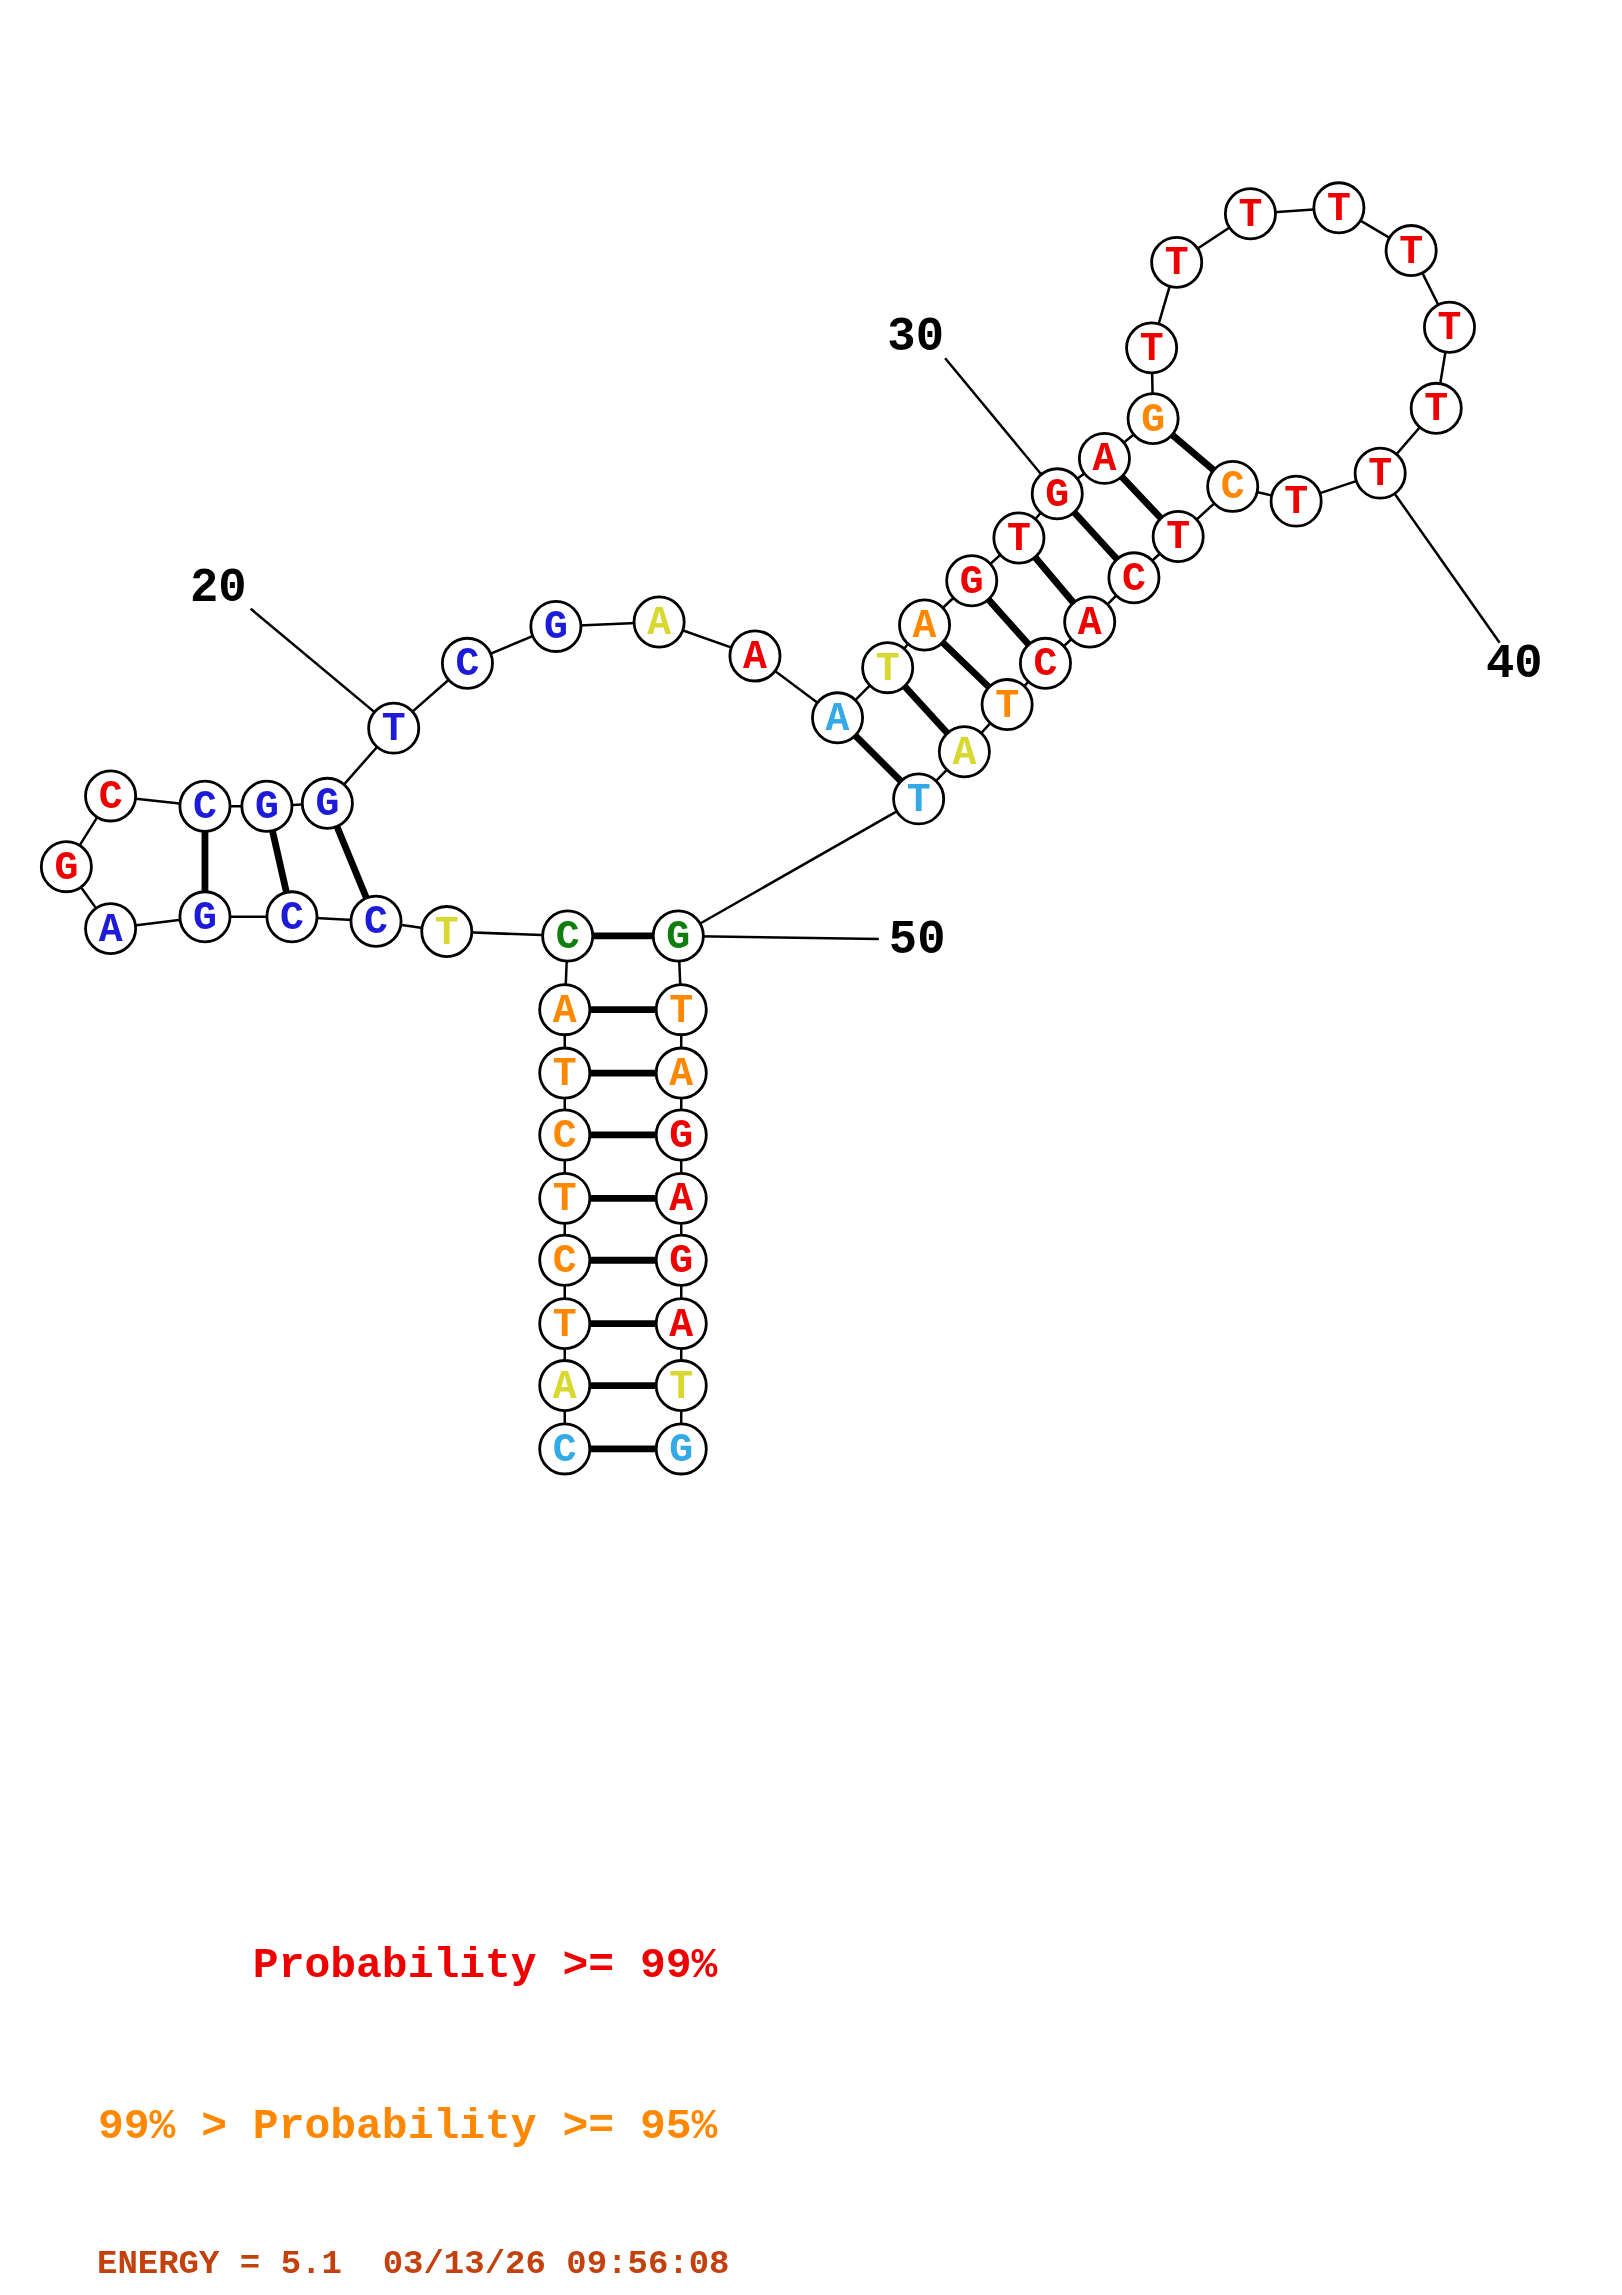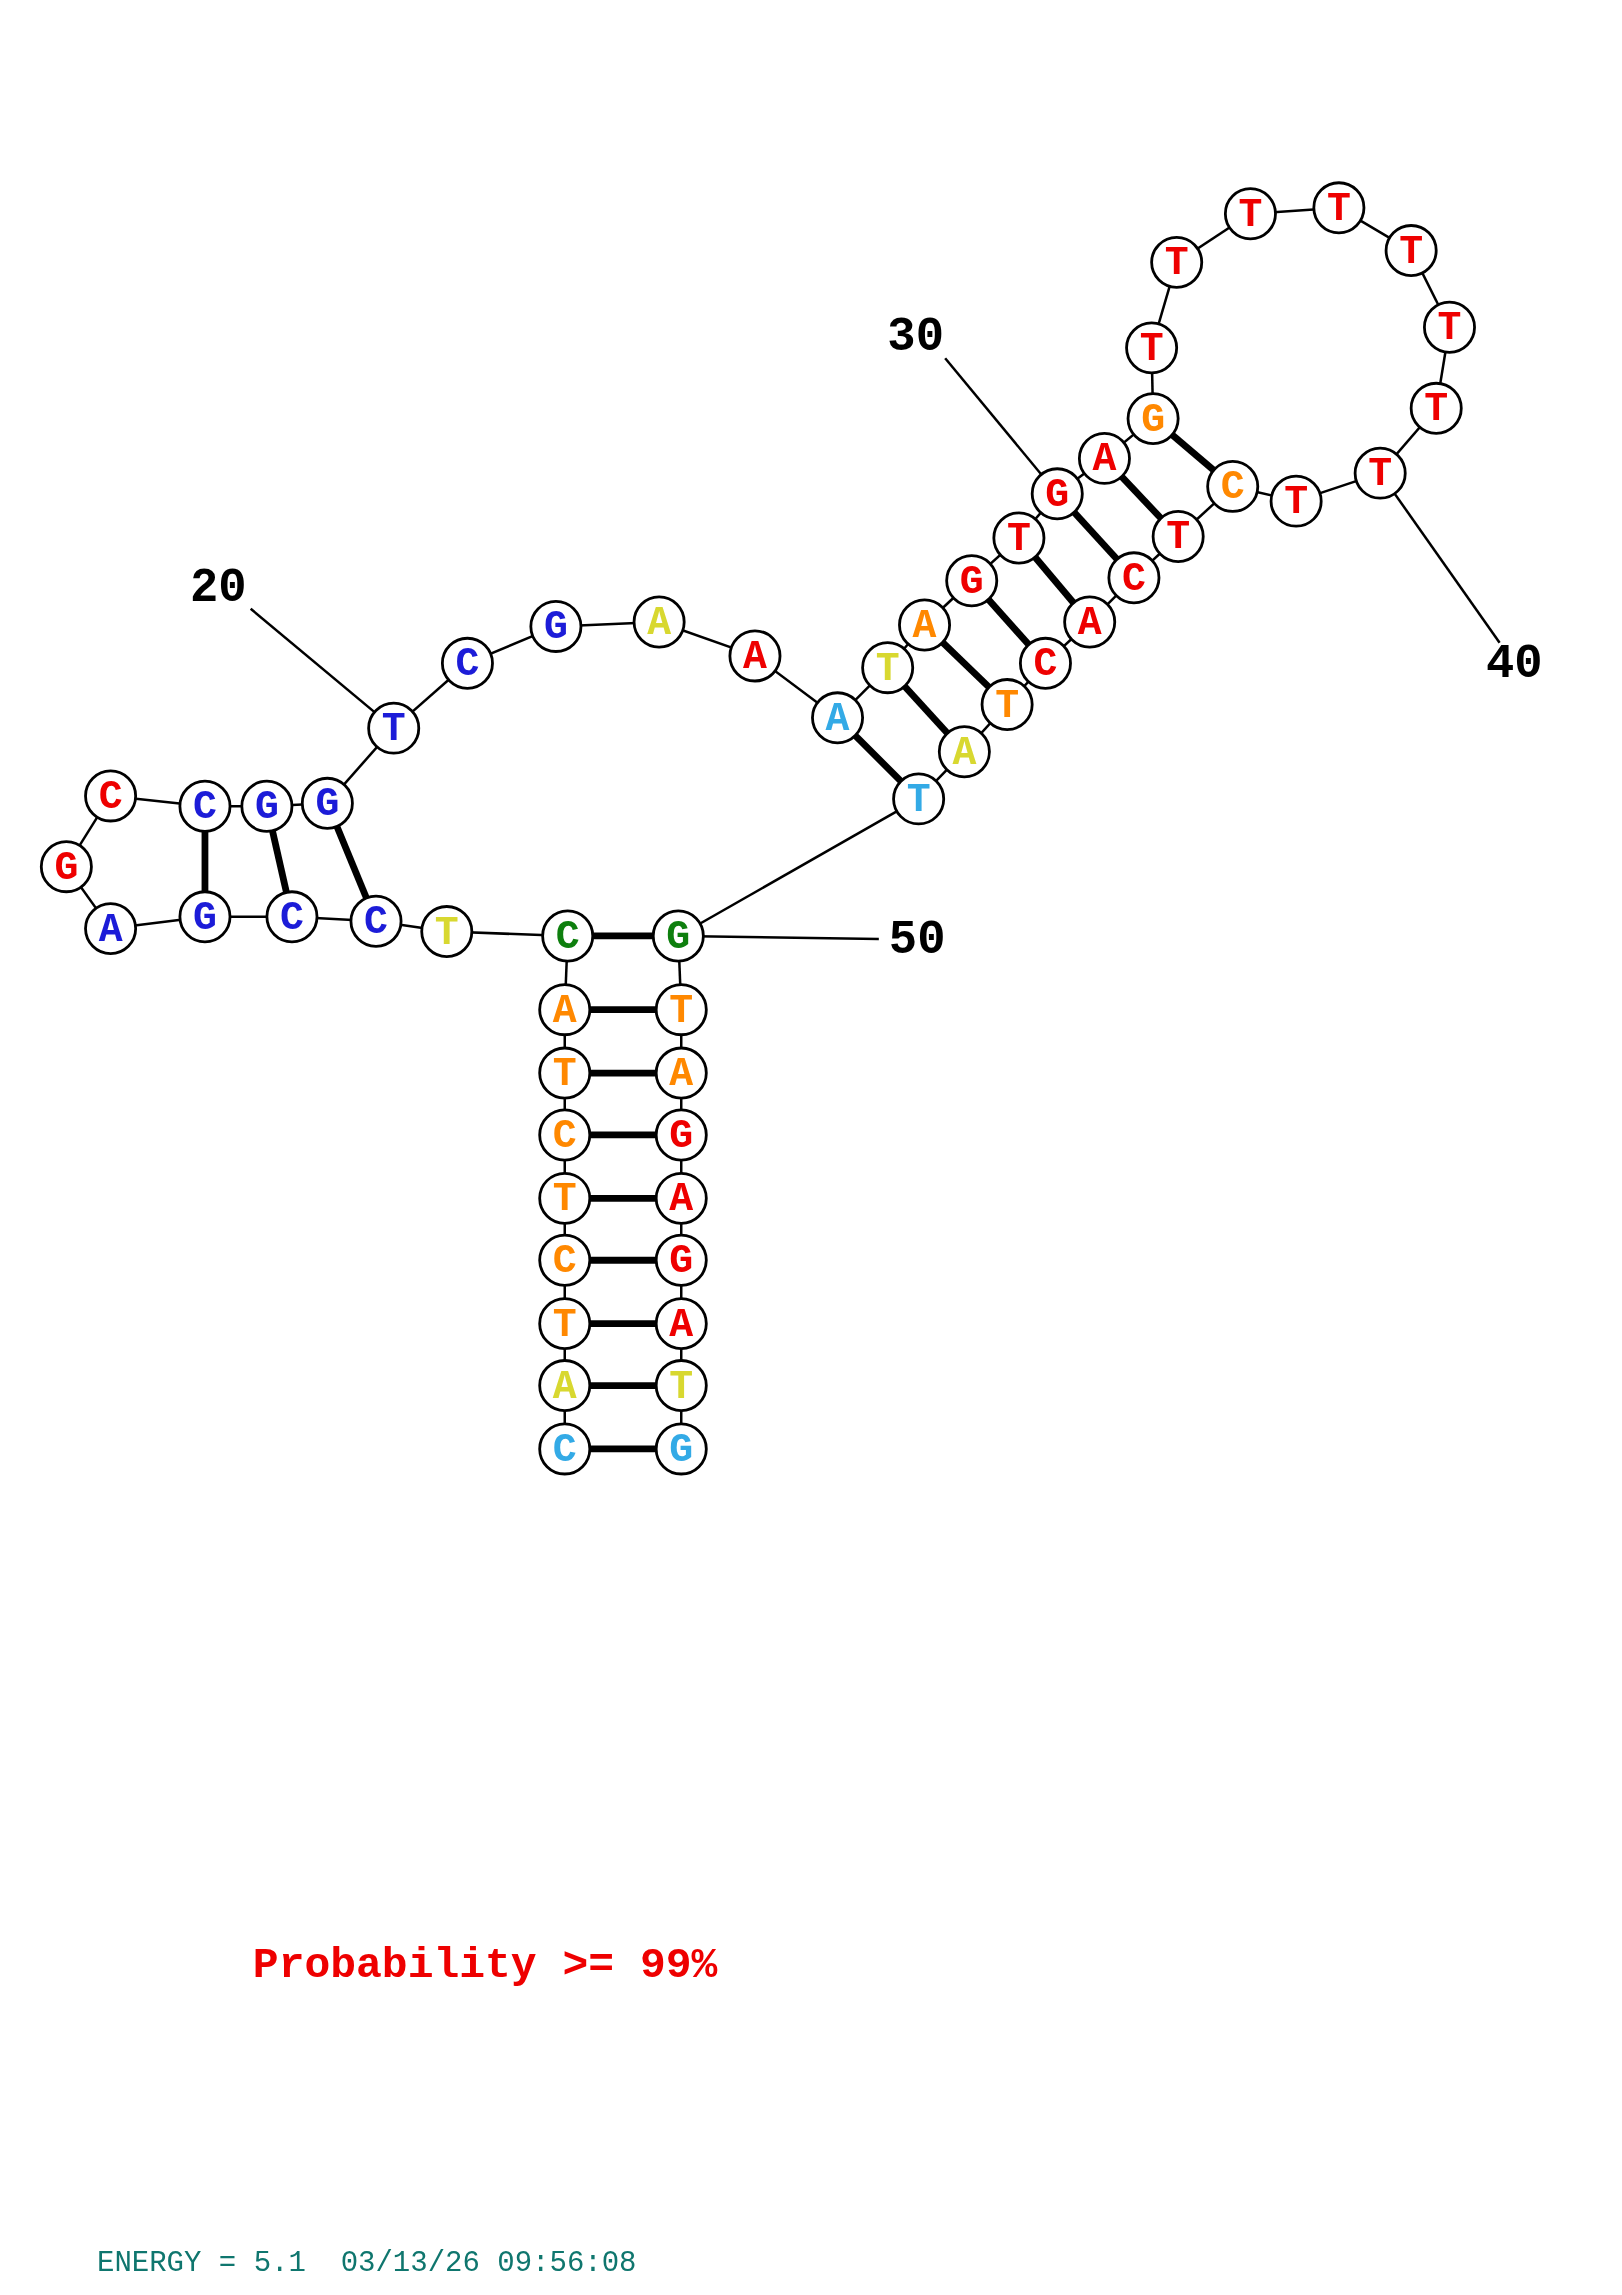--- a/index.html
+++ b/index.html
@@ -34,24 +34,24 @@
     font-size: 43px;
     line-height: 50px;
     font-weight: bold;
     white-space: pre;
   }
   .legend-row { height: 50px; margin-top: 11px; }
   .energy {
     position: absolute;
     left: 97px;
     top: 2239px;
-    font-size: 29px;
+    font-size: 34px;
     line-height: 50px;
-    font-weight: normal;
-    color: #0f766e;
+    font-weight: bold;
+    color: #c2410c;
     white-space: pre;
   }
 </style>
 </head>
 <body>
 
 <div class="page">
 
   <svg id="structure-svg" viewBox="0 0 1100 1557" preserveAspectRatio="none">
       <line x1="170" y1="413" x2="267" y2="494" stroke="#000000" stroke-width="1.7"></line>
@@ -252,20 +252,21 @@
       <text x="462" y="941" fill="#d8d830" text-anchor="middle" dominant-baseline="central" font-size="27" class="nt-letter">T</text>
       <text x="462" y="984" fill="#33aae6" text-anchor="middle" dominant-baseline="central" font-size="27" class="nt-letter">G</text>
       <text x="148" y="399" text-anchor="middle" dominant-baseline="central" font-size="32" class="pos-label">20</text>
       <text x="621" y="229" text-anchor="middle" dominant-baseline="central" font-size="32" class="pos-label">30</text>
       <text x="1027" y="451" text-anchor="middle" dominant-baseline="central" font-size="32" class="pos-label">40</text>
       <text x="622" y="638" text-anchor="middle" dominant-baseline="central" font-size="32" class="pos-label">50</text>
     </svg>
 
   <div class="legend">
     <div class="legend-row" style="color: rgb(238, 0, 0);">      Probability &gt;= 99%</div>
+    <div class="legend-row" style="color: rgb(255, 136, 0);">99% &gt; Probability &gt;= 95%</div>
     
     
     
     
     
   </div>
 
   <div class="energy">ENERGY = 5.1  03/13/26 09:56:08</div>
 
 </div>

